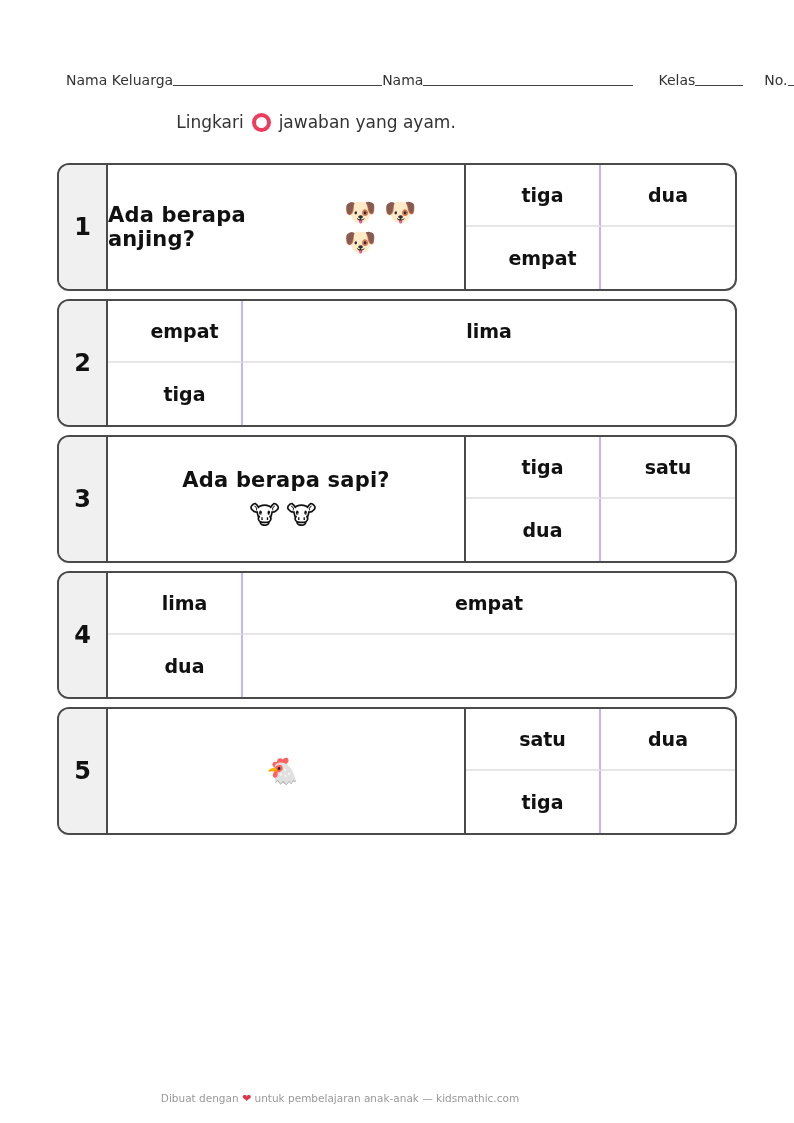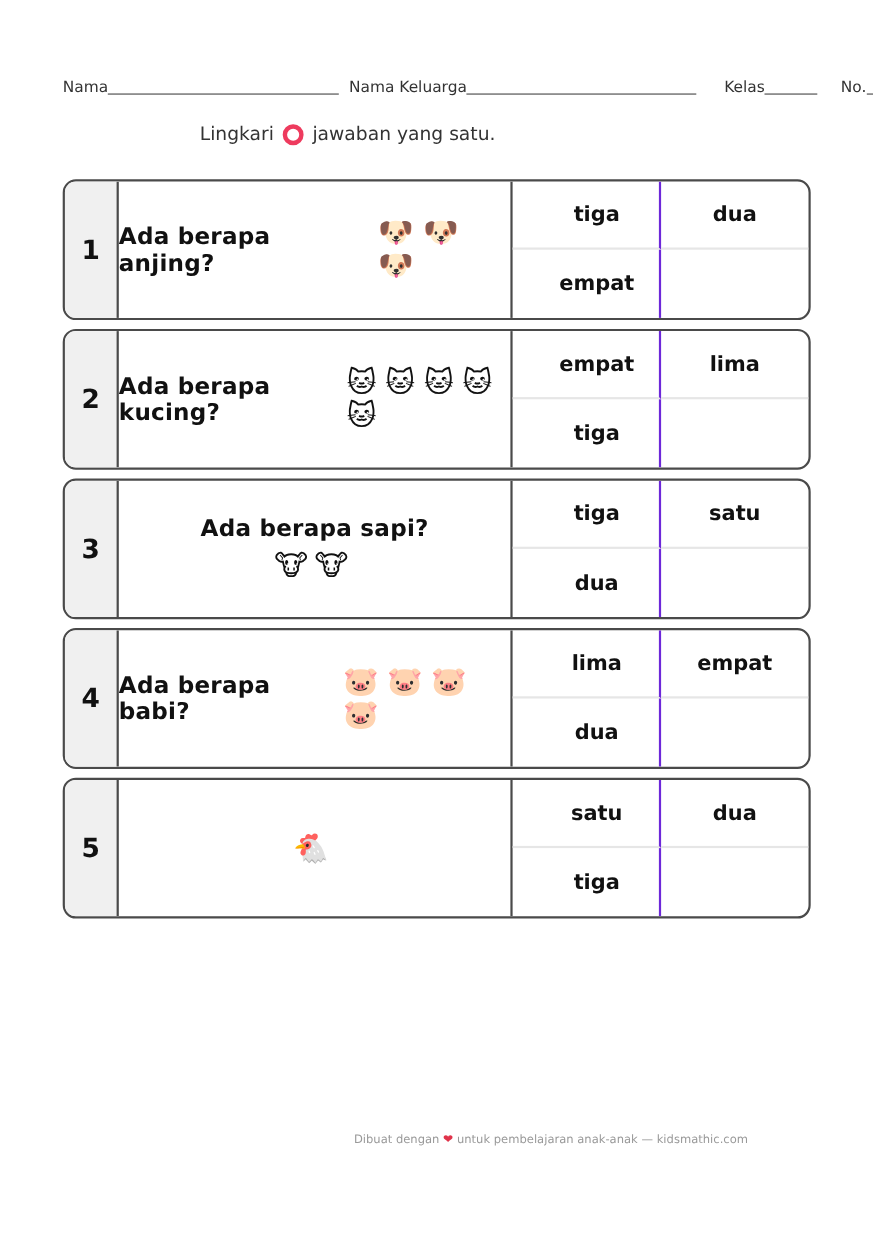--- a/index.html
+++ b/index.html
@@ -23,74 +23,70 @@
 
     .card { position: absolute; left: 57px; width: 680px; height: 128px; border: 2px solid #4a4a4a; border-radius: 12px; overflow: hidden; display: flex; background: #fff; }
     .num-cell { width: 49px; background: #f0f0f0; border-right: 2px solid #4a4a4a; display: flex; align-items: center; justify-content: center; font-size: 24px; font-weight: bold; color: #111; }
     .question-cell { width: 358px; border-right: 2px solid #4a4a4a; display: flex; align-items: center; justify-content: center; gap: 6px; }
     .question-cell.inline { flex-direction: column; gap: 8px; }
     .q-text { font-size: 21px; font-weight: bold; color: #111; letter-spacing: 0.2px; }
     .emoji-row { font-size: 26px; letter-spacing: 8px; line-height: 30px; }
     .emoji-inline { font-size: 26px; letter-spacing: 6px; }
     .options { flex: 1; display: grid; grid-template-columns: 135px 1fr; grid-template-rows: 62px 1fr; }
     .opt { display: flex; align-items: center; justify-content: center; font-size: 19px; font-weight: bold; color: #111; }
-    .opt.c0 { border-right: 2px solid #6d28d9; padding-left: 20px; }
+    .opt.c0 { border-right: 2px solid #c4b5fd; padding-left: 20px; }
     .opt.r0 { border-bottom: 2px solid #e6e6e6; }
 
-    .footer { position: absolute; top: 1029px; left: 0; width: 680px; text-align: right; font-size: 10.5px; color: #999; }
+    .footer { position: absolute; top: 1092px; left: 0; width: 680px; text-align: center; font-size: 10.5px; color: #999; }
     .heart-icon { color: #e0334a; font-size: 11px; }
   </style>
 </head>
 <body>
 
 <div class="header-line">
+  <div class="field f-keluarga">
+    <span class="field-label">Nama Keluarga</span>
+    <span class="field-line"></span>
+  </div>
   <div class="field f-nama">
     <span class="field-label">Nama</span>
-    <span class="field-line"></span>
-  </div>
-  <div class="field f-keluarga">
-    <span class="field-label">Nama Keluarga</span>
     <span class="field-line"></span>
   </div>
   <div class="field f-kelas">
     <span class="field-label">Kelas</span>
     <span class="field-line"></span>
   </div>
   <div class="field f-no">
     <span class="field-label">No.</span>
     <span class="field-line"></span>
   </div>
 </div>
 
 <div class="instruction">
   <span>Lingkari</span>
   <span class="circle-icon"></span>
-  <span>jawaban yang satu.</span>
+  <span>jawaban yang ayam.</span>
 </div>
 
 <div class="card" style="top:163px;">
   <div class="num-cell">1</div>
   <div class="question-cell">
     <div class="q-text">Ada berapa anjing?</div>
     <div class="emoji-row">🐶🐶🐶</div>
   </div>
   <div class="options">
     <div class="opt c0 r0">tiga</div>
     <div class="opt r0">dua</div>
     <div class="opt c0">empat</div>
     <div class="opt"></div>
   </div>
 </div>
 
 <div class="card" style="top:299px;">
   <div class="num-cell">2</div>
-  <div class="question-cell">
-    <div class="q-text">Ada berapa kucing?</div>
-    <div class="emoji-row">🐱🐱🐱🐱🐱</div>
-  </div>
   <div class="options">
     <div class="opt c0 r0">empat</div>
     <div class="opt r0">lima</div>
     <div class="opt c0">tiga</div>
     <div class="opt"></div>
   </div>
 </div>
 
 <div class="card" style="top:435px;">
   <div class="num-cell">3</div>
@@ -101,24 +97,20 @@
   <div class="options">
     <div class="opt c0 r0">tiga</div>
     <div class="opt r0">satu</div>
     <div class="opt c0">dua</div>
     <div class="opt"></div>
   </div>
 </div>
 
 <div class="card" style="top:571px;">
   <div class="num-cell">4</div>
-  <div class="question-cell">
-    <div class="q-text">Ada berapa babi?</div>
-    <div class="emoji-row">🐷🐷🐷🐷</div>
-  </div>
   <div class="options">
     <div class="opt c0 r0">lima</div>
     <div class="opt r0">empat</div>
     <div class="opt c0">dua</div>
     <div class="opt"></div>
   </div>
 </div>
 
 <div class="card" style="top:707px;">
   <div class="num-cell">5</div>

